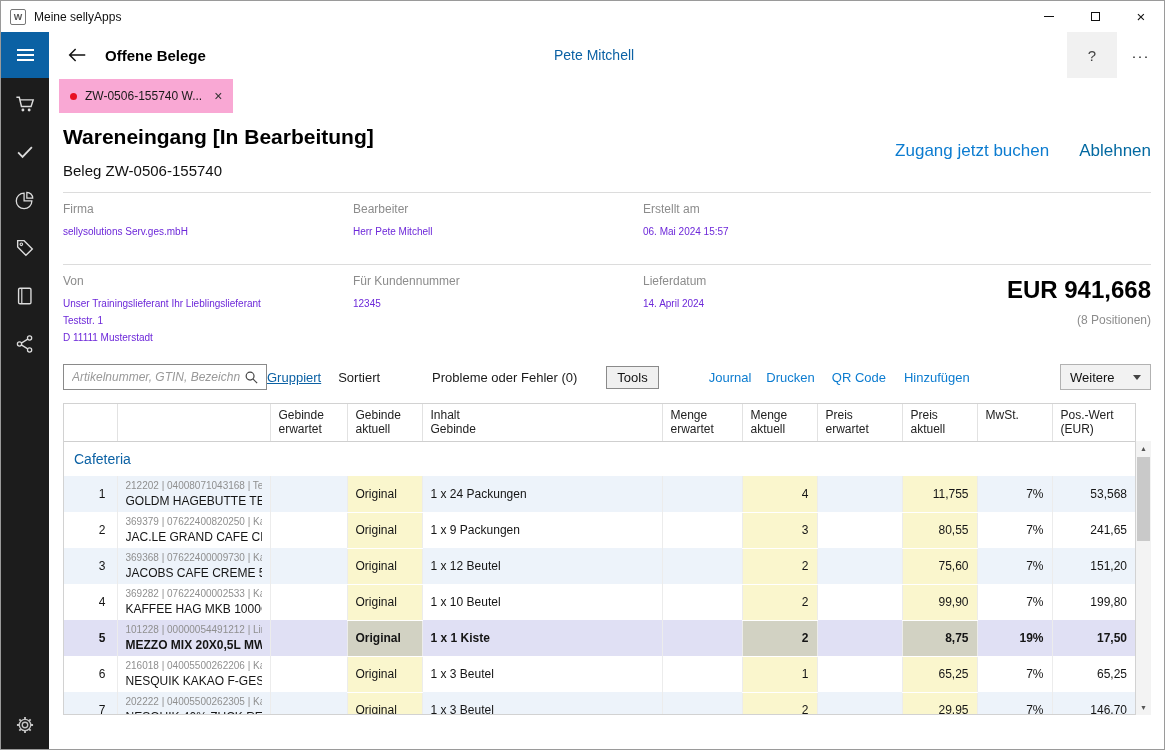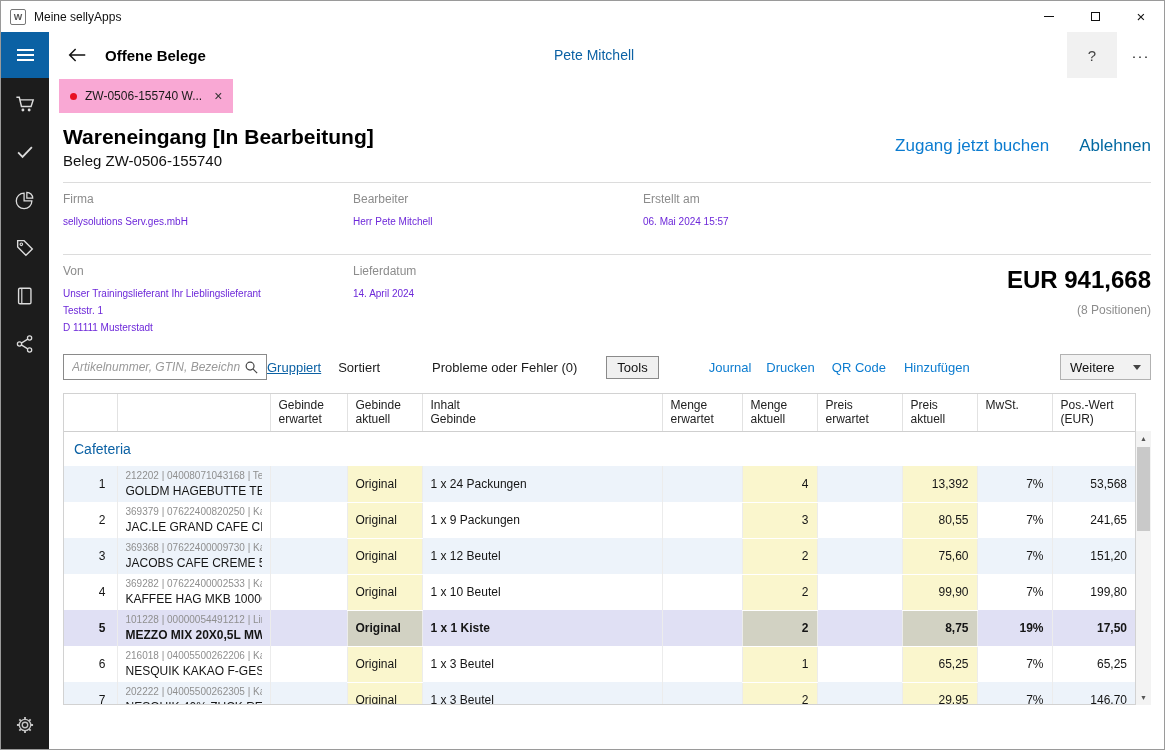--- a/index.html
+++ b/index.html
@@ -39,21 +39,21 @@
   .content{flex:1;display:flex;flex-direction:column;min-width:0;background:#fff}
   .tabbar{flex:0 0 35px;display:flex;align-items:flex-end;padding-left:10px}
   .tab{height:34px;background:#f9a8d4;display:flex;align-items:center;padding:0 11px;gap:8px;cursor:pointer}
   .tab-dot{width:7px;height:7px;border-radius:50%;background:var(--tab-dot,#e81123)}
   .tab-label{font-size:12px;color:#1a1a1a;white-space:nowrap}
   .tab-close{font-size:14px;color:#333;margin-left:4px}
 
   .doc{padding:10px 13px 0 14px;flex:1;display:flex;flex-direction:column;min-height:0}
   .doc-head{display:flex;align-items:center}
   .doc-title{font-size:21px;font-weight:bold;margin:2px 0 0;color:#000}
-  .beleg{font-size:15px;color:#111;margin-top:3px}
+  .beleg{font-size:15px;color:#111;margin-top:13px}
   .doc-actions{margin-left:auto;display:flex;gap:30px;align-items:center}
   .book-link{color:var(--link,#0c7cd0);font-size:17px}
   .reject-link{color:#0369a1;font-size:17px}
   .divider{border-top:1px solid #dcdcdc;margin-top:13px}
 
   .info-row{display:flex;padding:9px 0 11px}
   .info-cell{width:290px;padding-right:18px}
   .info-cell.grow{width:auto}
   .info-label{font-size:12px;color:#8c8c8c}
   .info-value{font-size:10px;color:#6d28d9;margin-top:7px;line-height:17px}
@@ -233,20 +233,24 @@
         <div class="divider"></div>
 
         <div class="info-row">
           <div class="info-cell">
             <div class="info-label">Von</div>
             <div class="info-value">
               <div>Unser Trainingslieferant Ihr Lieblingslieferant</div>
               <div>Teststr. 1</div>
               <div>D 11111 Musterstadt</div>
             </div>
+          </div>
+          <div class="info-cell">
+            <div class="info-label">Für Kundennummer</div>
+            <div class="info-value">12345</div>
           </div>
           <div class="info-cell grow">
             <div class="info-label">Lieferdatum</div>
             <div class="info-value">14. April 2024</div>
           </div>
           <div class="total">
             <div class="total-amount">EUR 941,668</div>
             <div class="total-pos">(8 Positionen)</div>
           </div>
         </div>
@@ -321,21 +325,21 @@
     <td>
       <div class="art-code">212202 | 04008071043168 | Tee |...</div>
       <div class="art-name">GOLDM HAGEBUTTE TEE ...</div>
     </td>
     <td></td>
     <td class="editable">Original</td>
     <td>1 x 24 Packungen</td>
     <td class="num"></td>
     <td class="editable num">4</td>
     <td class="num"></td>
-    <td class="editable num">13,392</td>
+    <td class="editable num">11,755</td>
     <td class="num">7%</td>
     <td class="num">53,568</td>
   </tr>
                   <tr class="data-row">
     <td class="c-num">2</td>
     <td>
       <div class="art-code">369379 | 07622400820250 | Kaff...</div>
       <div class="art-name">JAC.LE GRAND CAFE CRE...</div>
     </td>
     <td></td>

